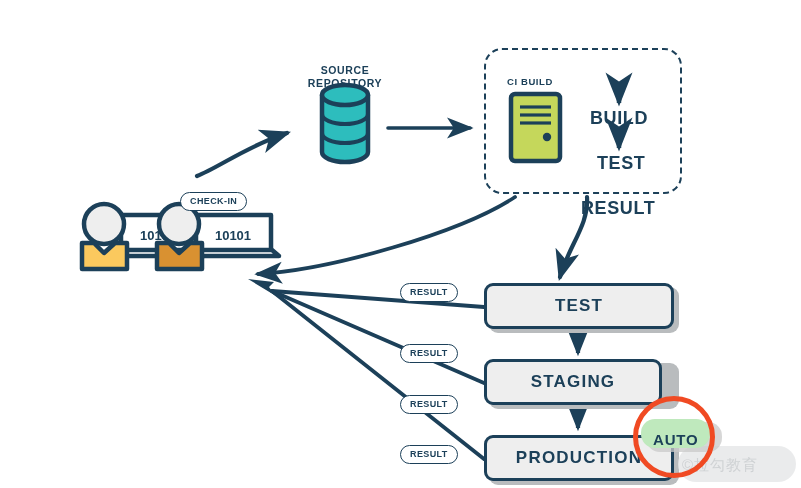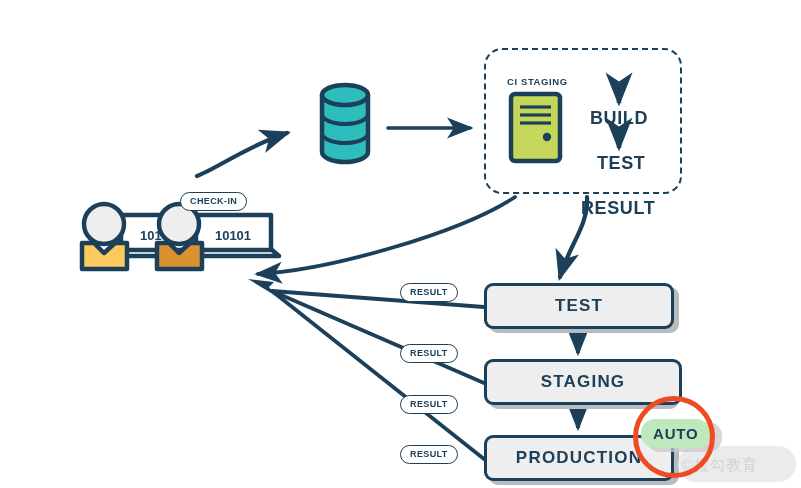--- a/index.html
+++ b/index.html
@@ -74,21 +74,21 @@
     position: absolute;
     border: 2.4px dashed #1c4059;
     border-radius: 18px;
     box-sizing: border-box;
   }
   .auto-badge {
     position: absolute;
     background: #bfe9bd;
     border-radius: 14px;
     display: flex;
-    align-items: center;
+    align-items: flex-end;
     justify-content: center;
     padding: 0 12px;
   }
   .auto-badge-shadow {
     position: absolute;
     background: #c9c9c9;
     border-radius: 14px;
     opacity: 0.75;
   }
   .auto-label {
@@ -201,24 +201,28 @@
 
     <line x1="578" y1="406" x2="578" y2="428" stroke="#1c4059" stroke-width="4.2" marker-end="url(#arrow-navy-sm)"></line>
 
     <path d="M484,307 L272,291" fill="none" stroke="#1c4059" stroke-width="3.8" stroke-linecap="round"></path>
     <path d="M484,383 L272,291" fill="none" stroke="#1c4059" stroke-width="3.8" stroke-linecap="round"></path>
     <path d="M484,459 L272,291" fill="none" stroke="#1c4059" stroke-width="3.8" stroke-linecap="round"></path>
 
     <path d="M248,279 L276,296 L269,287 L274,282 Z" fill="#1c4059"></path>
   </svg>
 
+  <div class="txt src-title" style="left:299px; top:64px; width:92px;">
+    <span>SOURCE</span><br>
+    <span>REPOSITORY</span>
+  </div>
 
   <div class="ci-dashed" style="left:484px; top:48px; width:198px; height:146px;"></div>
 
-  <div class="txt ci-title" style="left:507px; top:76px;">CI STAGING</div>
+  <div class="txt ci-title" style="left:507px; top:76px;">CI BUILD</div>
 
   <div class="txt flow-word" style="left:590px; top:66px;">BUILD</div>
   <div class="txt flow-word" style="left:597px; top:111px;">TEST</div>
   <div class="txt flow-word" style="left:581px; top:156px;">RESULT</div>
 
   <div class="pill-label" style="left:180px; top:148px;">CHECK-IN</div>
 
   <div class="pill-label" style="left:400px; top:239px;">RESULT</div>
 
   <div class="pill-label" style="left:400px; top:300px;">RESULT</div>
@@ -226,21 +230,21 @@
   <div class="pill-label" style="left:400px; top:351px;">RESULT</div>
 
   <div class="pill-label" style="left:400px; top:401px;">RESULT</div>
 
   <div class="stage-shadow" style="left:489px; top:287px; width:190px; height:46px;"></div>
   <div class="stage-box" style="left:484px; top:283px; width:190px; height:46px;">
     <span class="stage-label">TEST</span>
   </div>
 
   <div class="stage-shadow" style="left:489px; top:363px; width:190px; height:46px;"></div>
-  <div class="stage-box" style="left:484px; top:359px; width:198px; height:46px;">
+  <div class="stage-box" style="left:484px; top:359px; width:178px; height:46px;">
     <span class="stage-label">STAGING</span>
   </div>
 
   <div class="stage-shadow" style="left:489px; top:439px; width:190px; height:46px;"></div>
   <div class="stage-box" style="left:484px; top:435px; width:190px; height:46px;">
     <span class="stage-label">PRODUCTION</span>
   </div>
 
   <div class="wm-pill" style="left:678px; top:446px; width:118px; height:36px;"></div>
   <div class="watermark" style="left:682px; top:456px;">©拉勾教育</div>

